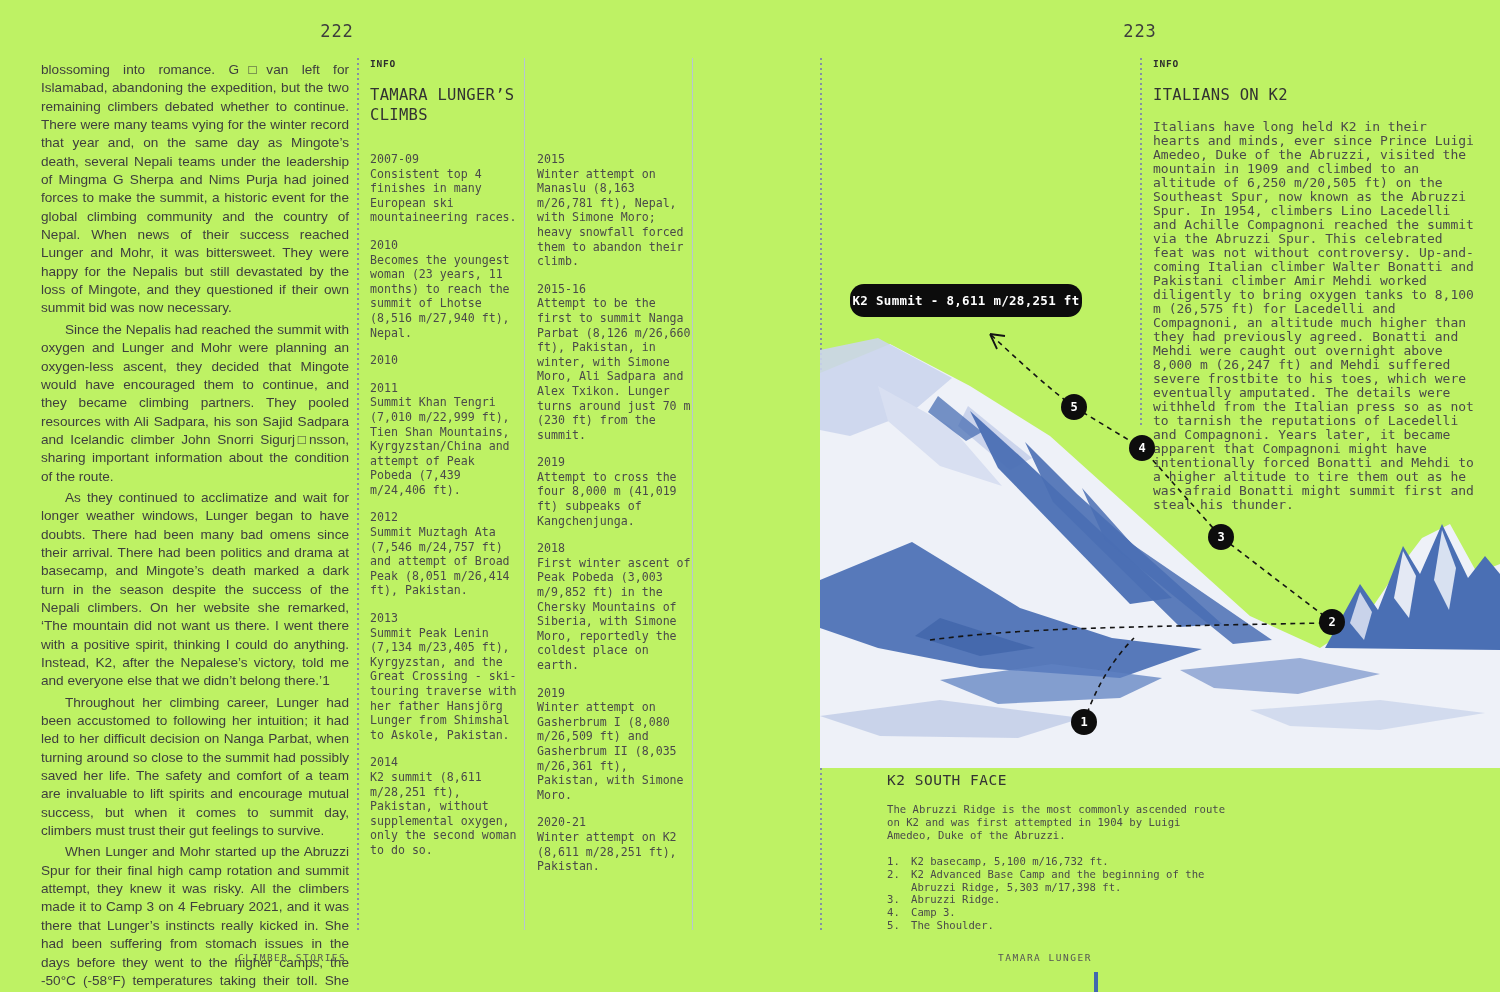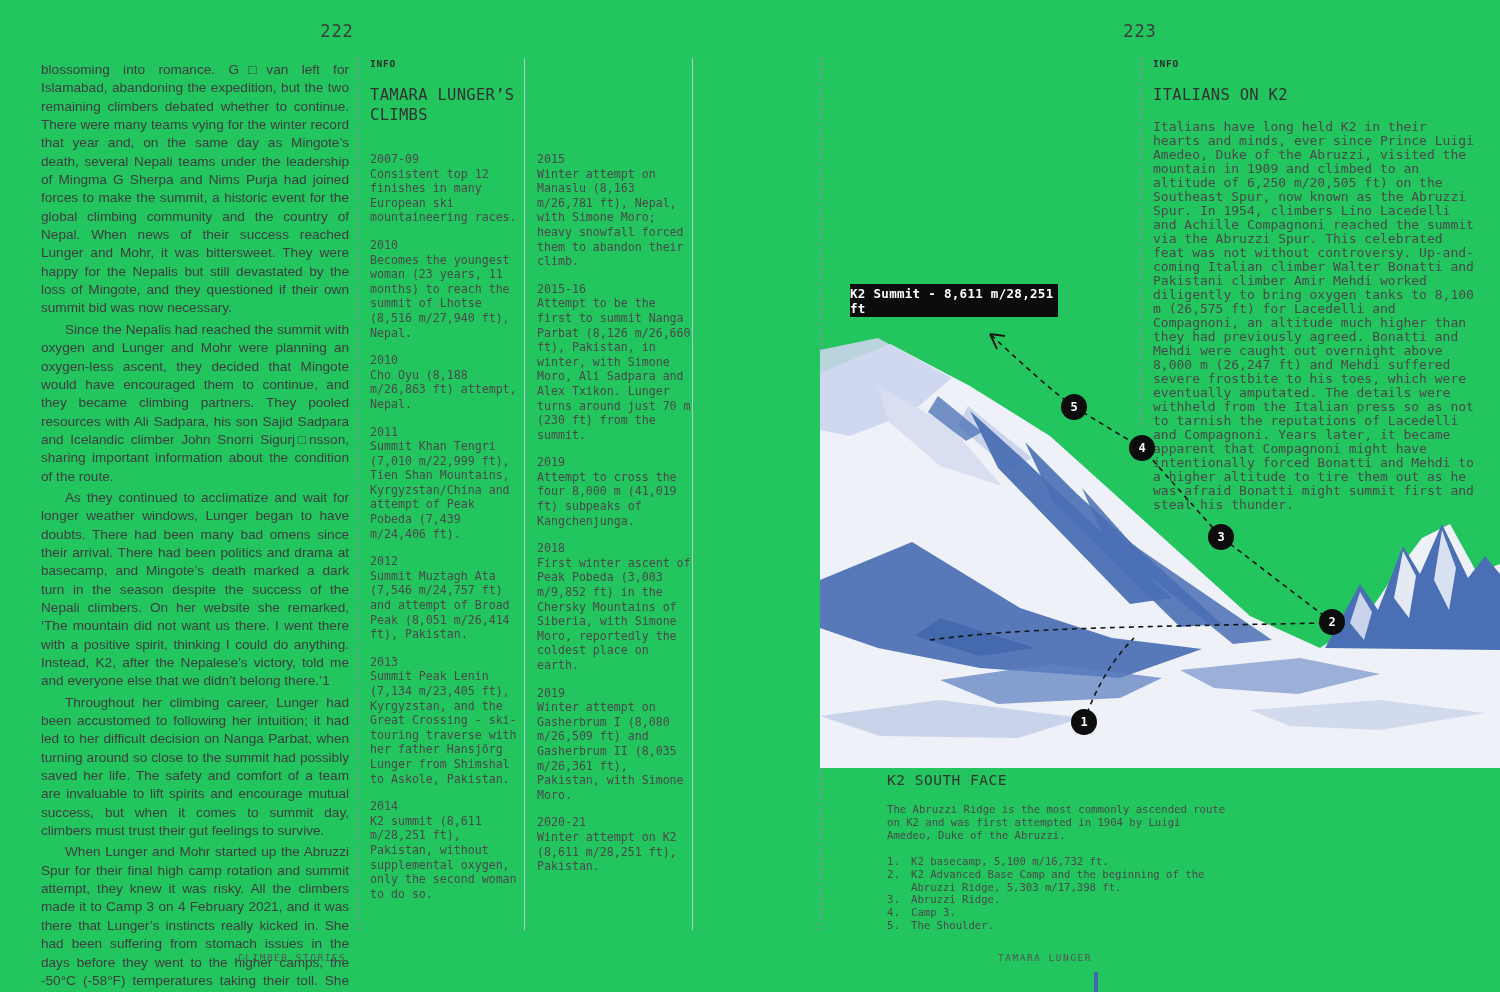--- a/index.html
+++ b/index.html
@@ -1,18 +1,18 @@
 <!DOCTYPE html>
 <html><head>
 <meta charset="utf-8">
 <style>
   * { box-sizing: border-box; }
   html,body { margin:0; padding:0; background:#ffffff; }
   .spread {
-    position:relative; width:1500px; height:992px; background:#22c55e;
+    position:relative; width:1500px; height:992px; background:#bef264;
     font-family:"Liberation Sans", sans-serif; overflow:hidden;
   }
   .pagenum {
     position:absolute; top:21px; width:60px; text-align:center;
     font-family:"DejaVu Sans Mono", monospace; font-size:17px; color:#3d3d3d; letter-spacing:1px;
   }
   .pagenum-left { left:307px; }
   .pagenum-right { left:1110px; }
 
   .article {
@@ -46,23 +46,23 @@
     font-size:11.6px; line-height:14.6px; color:#4a4a4a;
   }
 
   .info-right { position:absolute; left:1153px; top:58px; width:322px; }
   .info-right-body {
     margin-top:14px; font-family:"DejaVu Sans Mono", monospace;
     font-size:13px; line-height:14px; color:#4a4a4a;
   }
 
   .summit-label {
-    position:absolute; left:850px; top:284px; width:208px; height:33px;
+    position:absolute; left:850px; top:284px; width:232px; height:33px;
     background:#0c0c0c; color:#ffffff; display:flex; align-items:center; justify-content:center;
-    font-family:"DejaVu Sans Mono", monospace; font-weight:700; font-size:12.5px; letter-spacing:0.3px;
+    font-family:"DejaVu Sans Mono", monospace; font-weight:700; font-size:12.5px; letter-spacing:0.3px;border-radius:14px;
   }
 
   .mountain-wrap { position:absolute; left:820px; top:318px; width:680px; height:450px; }
 
   .south-face { position:absolute; left:887px; top:772px; width:340px; color:#4a4a4a; }
   .sf-title {
     font-family:"DejaVu Sans Mono", monospace; font-size:14.5px; color:#333333; letter-spacing:0.5px;
   }
   .sf-intro, .sf-list {
     font-family:"DejaVu Sans Mono", monospace; font-size:10.6px; line-height:12.9px;
@@ -107,29 +107,28 @@
   <div class="v-solid" style="left:692px; top:58px; height:872px;"></div>
 
   <div class="info-head-left">
     <div class="info-label">INFO</div>
     <div class="info-title">TAMARA LUNGER’S CLIMBS</div>
   </div>
 
   <div class="tl-col tl-col1">
     <div class="tl-entry">
       <div>2007-09</div>
-      <div>Consistent top 12 finishes in many European ski mountaineering races.</div>
+      <div>Consistent top 4 finishes in many European ski mountaineering races.</div>
     </div>
     <div class="tl-entry">
       <div>2010</div>
       <div>Becomes the youngest woman (23 years, 11 months) to reach the summit of Lhotse (8,516 m/27,940 ft), Nepal.</div>
     </div>
     <div class="tl-entry">
       <div>2010</div>
-      <div>Cho Oyu (8,188 m/26,863 ft) attempt, Nepal.</div>
     </div>
     <div class="tl-entry">
       <div>2011</div>
       <div>Summit Khan Tengri (7,010 m/22,999 ft), Tien Shan Mountains, Kyrgyzstan/China and attempt of Peak Pobeda (7,439 m/24,406 ft).</div>
     </div>
     <div class="tl-entry">
       <div>2012</div>
       <div>Summit Muztagh Ata (7,546 m/24,757 ft) and attempt of Broad Peak (8,051 m/26,414 ft), Pakistan.</div>
     </div>
     <div class="tl-entry">

